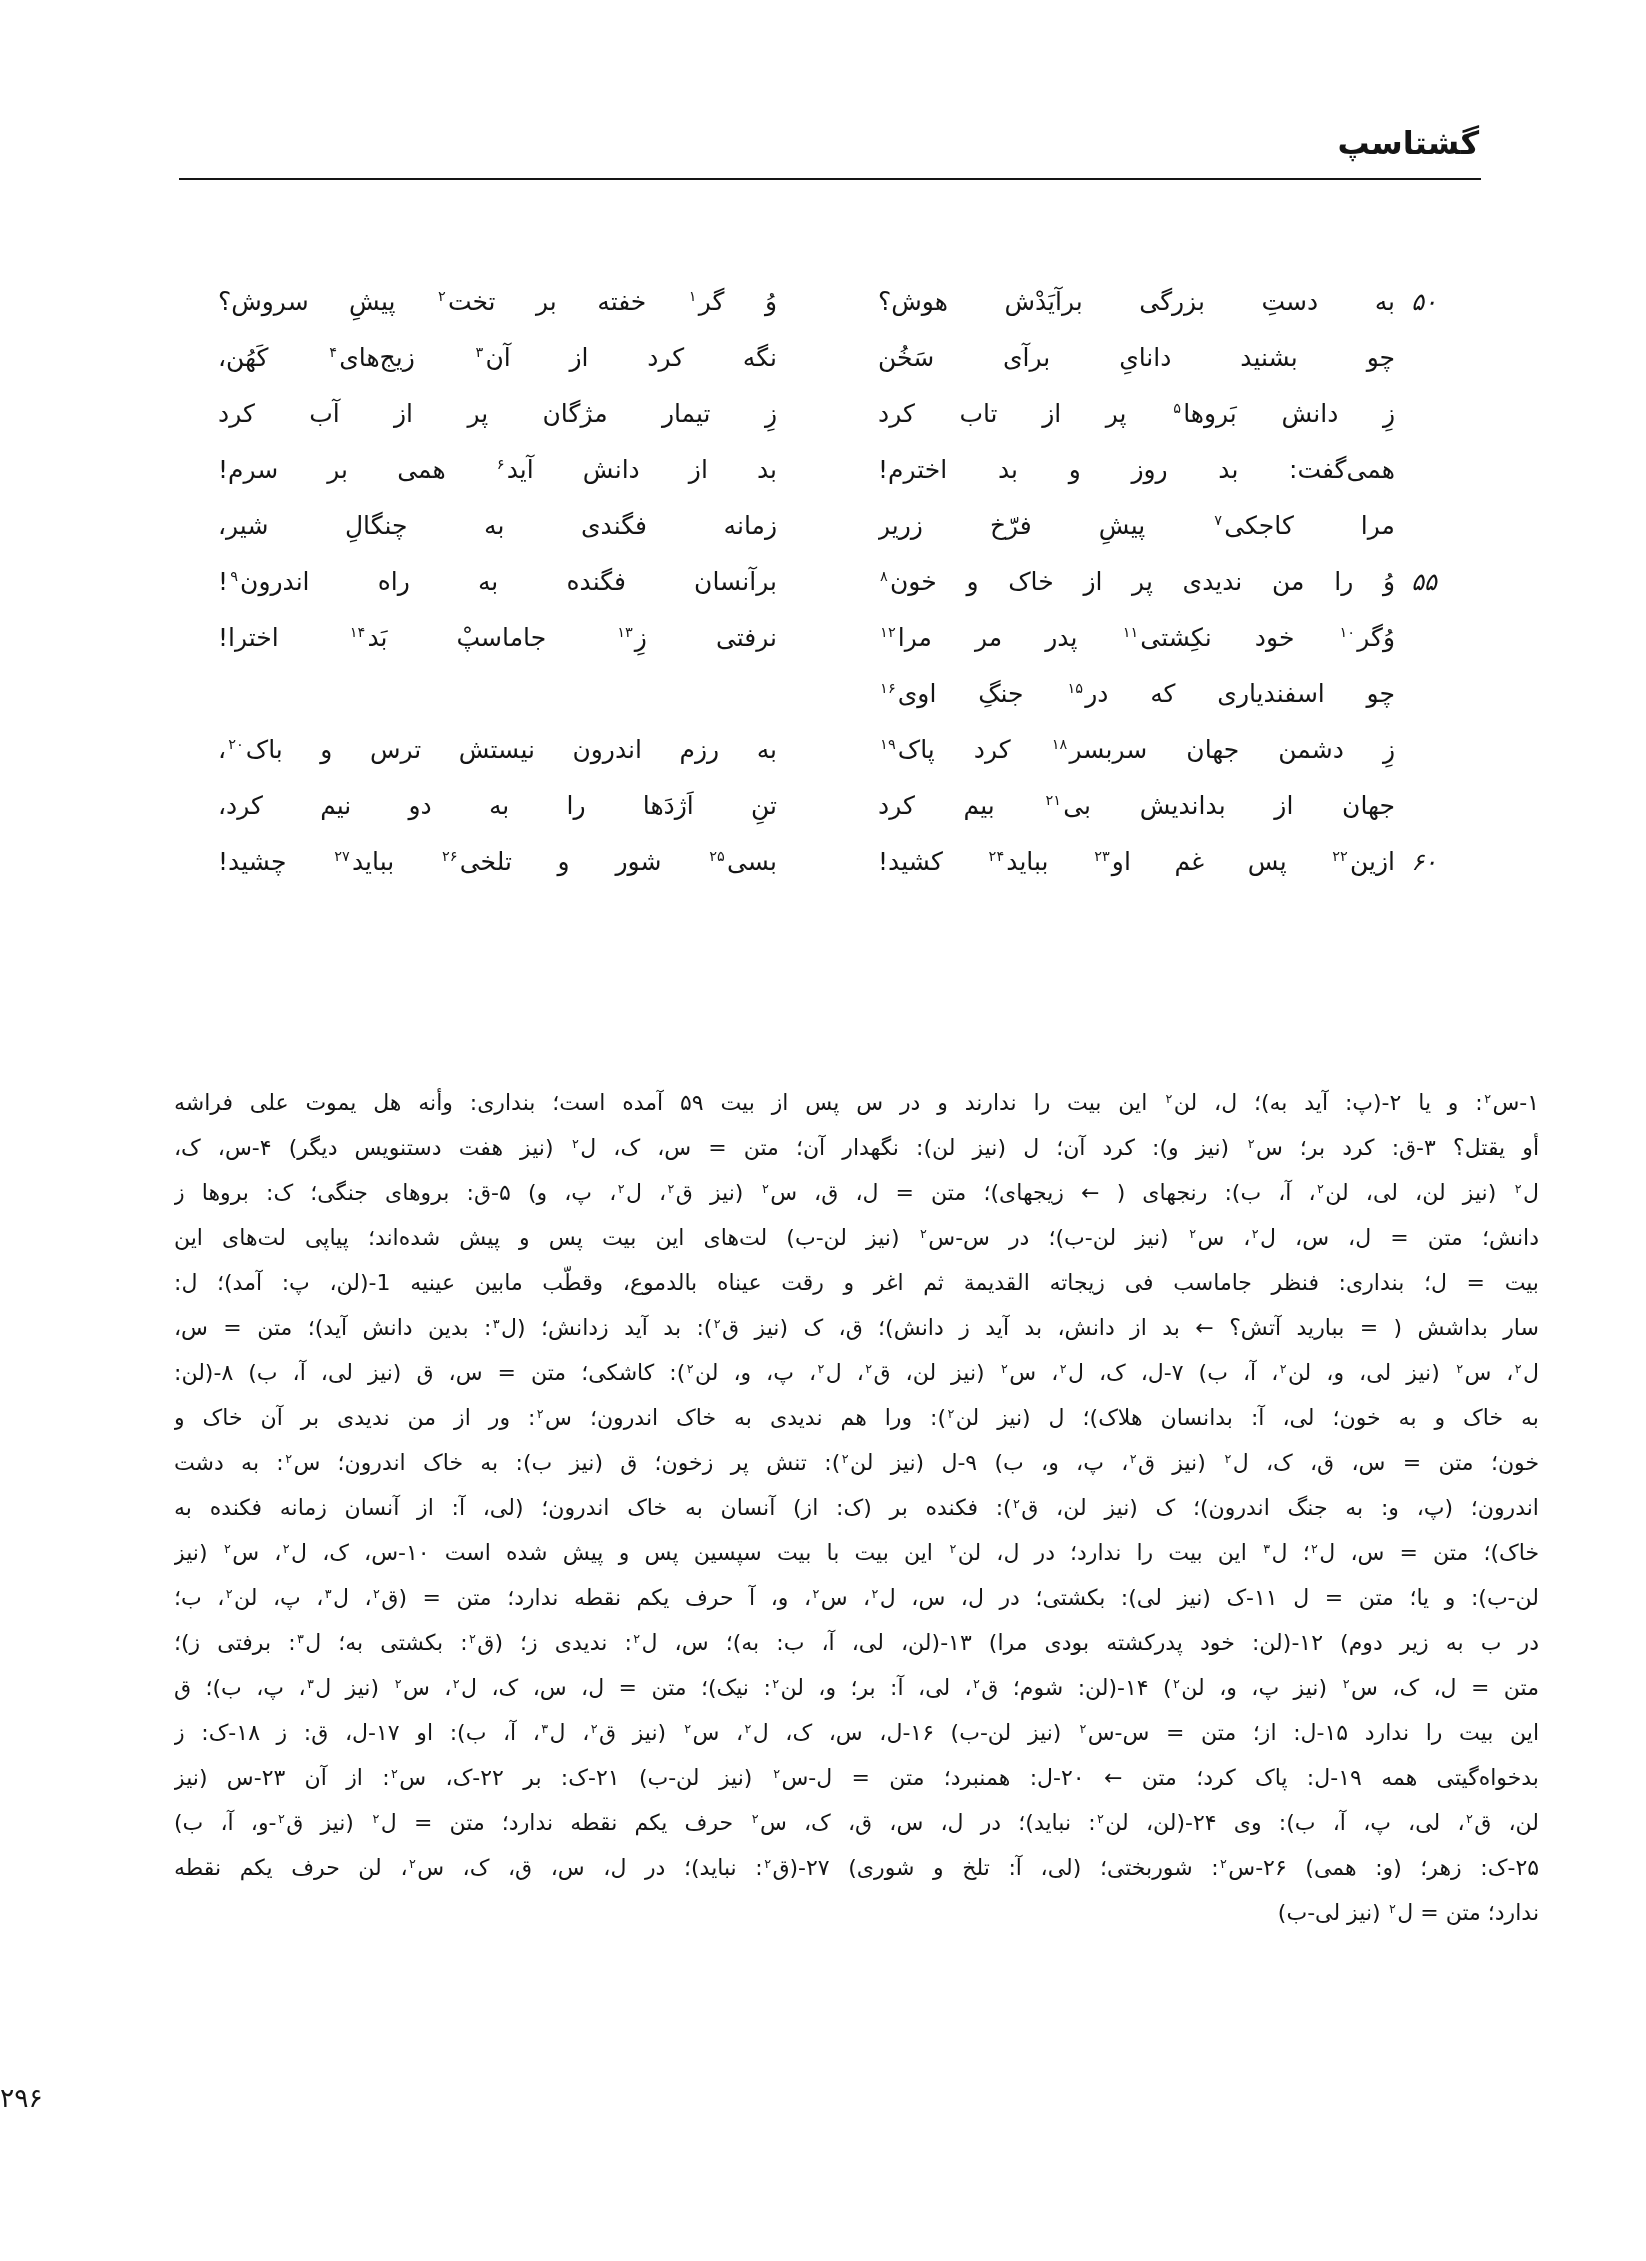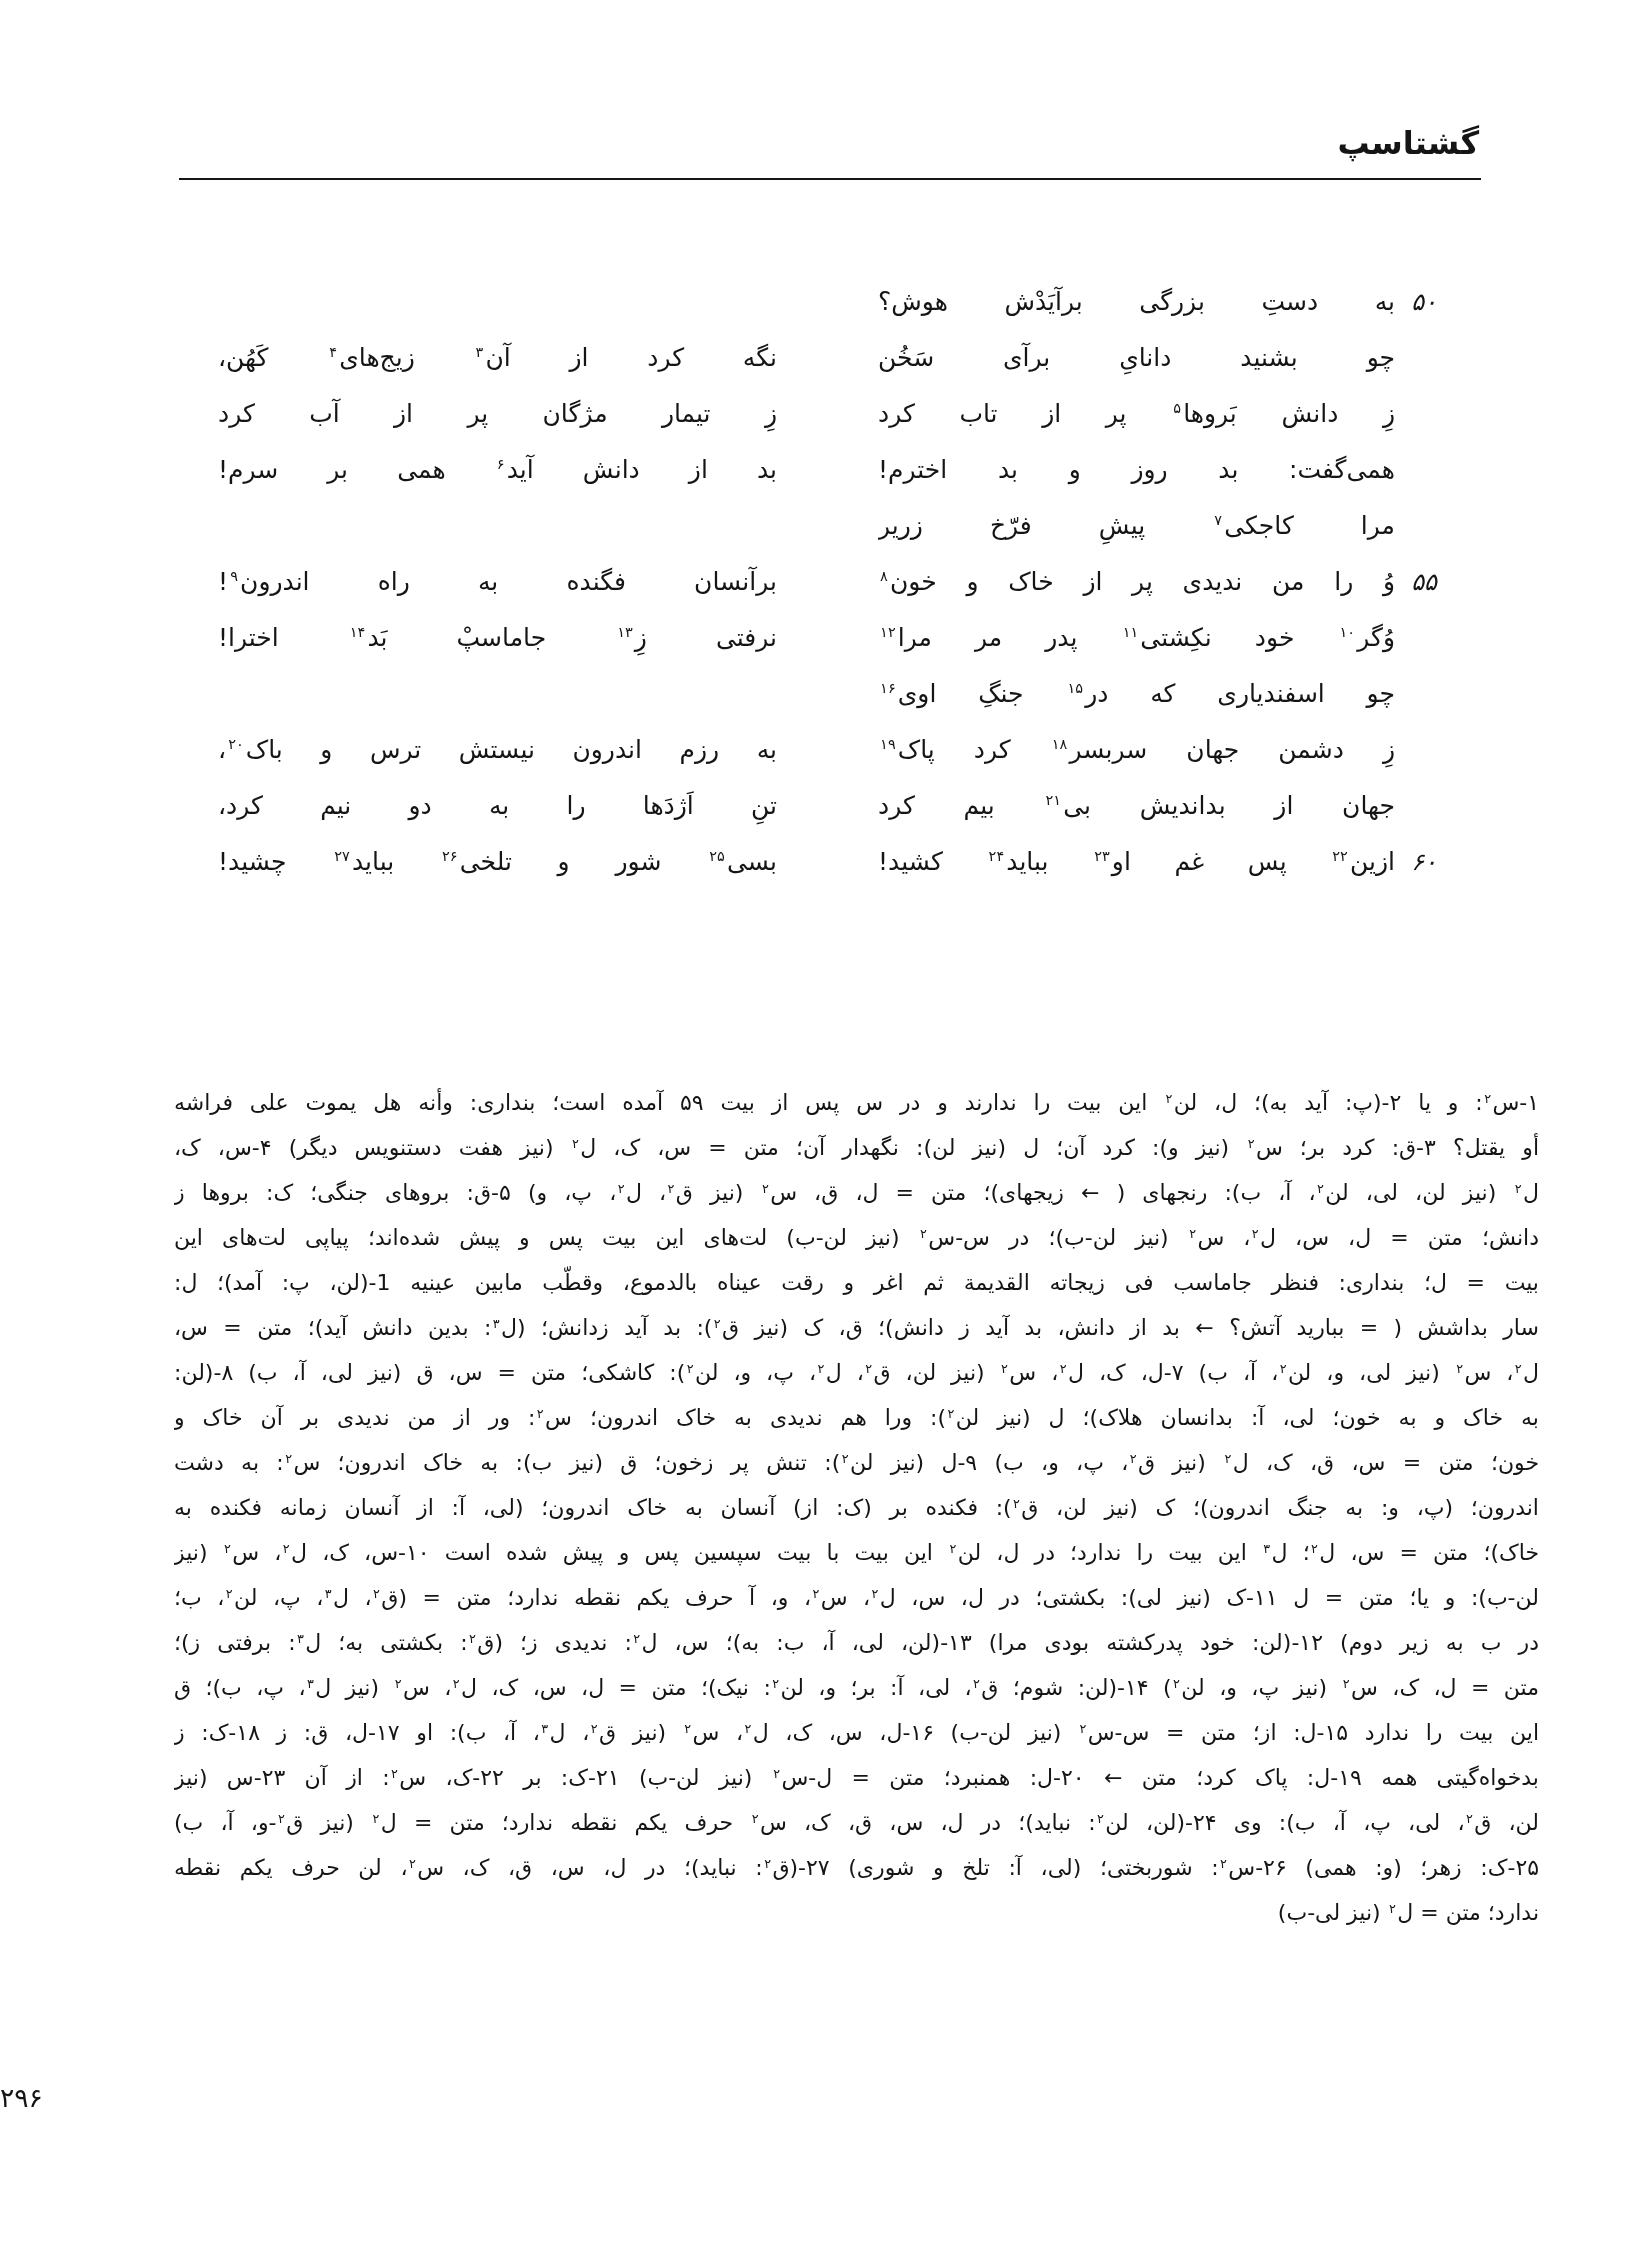--- a/index.html
+++ b/index.html
@@ -68,20 +68,21 @@
 
   <div class="header-title">گشتاسپ</div>
 
   <div class="header-rule"></div>
 
   <div class="poem" id="poem">
       <div class="verse-row">
         <div class="verse-num">۵۰</div>
         <div class="hemi">به دستِ بزرگی برآیَدْش هوش؟</div>
         <div class="hemi-gutter"></div>
+        <div class="hemi">وُ گر<span class="sup">۱</span> خفته بر تخت<span class="sup">۲</span> پیشِ سروش؟</div>
       </div>
       <div class="verse-row">
         <div class="verse-num"></div>
         <div class="hemi">چو بشنید دانایِ برآی سَخُن</div>
         <div class="hemi-gutter"></div>
         <div class="hemi">نگه کرد از آن<span class="sup">۳</span> زیج‌های<span class="sup">۴</span> کَهُن،</div>
       </div>
       <div class="verse-row">
         <div class="verse-num"></div>
         <div class="hemi">زِ دانش بَروها<span class="sup">۵</span> پر از تاب کرد</div>
@@ -91,20 +92,21 @@
       <div class="verse-row">
         <div class="verse-num"></div>
         <div class="hemi">همی‌گفت: بد روز و بد اخترم!</div>
         <div class="hemi-gutter"></div>
         <div class="hemi">بد از دانش آید<span class="sup">۶</span> همی بر سرم!</div>
       </div>
       <div class="verse-row">
         <div class="verse-num"></div>
         <div class="hemi">مرا کاجکی<span class="sup">۷</span> پیشِ فرّخ زریر</div>
         <div class="hemi-gutter"></div>
+        <div class="hemi">زمانه فگندی به چنگالِ شیر،</div>
       </div>
       <div class="verse-row">
         <div class="verse-num">۵۵</div>
         <div class="hemi">وُ را من ندیدی پر از خاک و خون<span class="sup">۸</span></div>
         <div class="hemi-gutter"></div>
         <div class="hemi">برآنسان فگنده به راه اندرون<span class="sup">۹</span>!</div>
       </div>
       <div class="verse-row">
         <div class="verse-num"></div>
         <div class="hemi">وُگر<span class="sup">۱۰</span> خود نکِشتی<span class="sup">۱۱</span> پدر مر مرا<span class="sup">۱۲</span></div>

